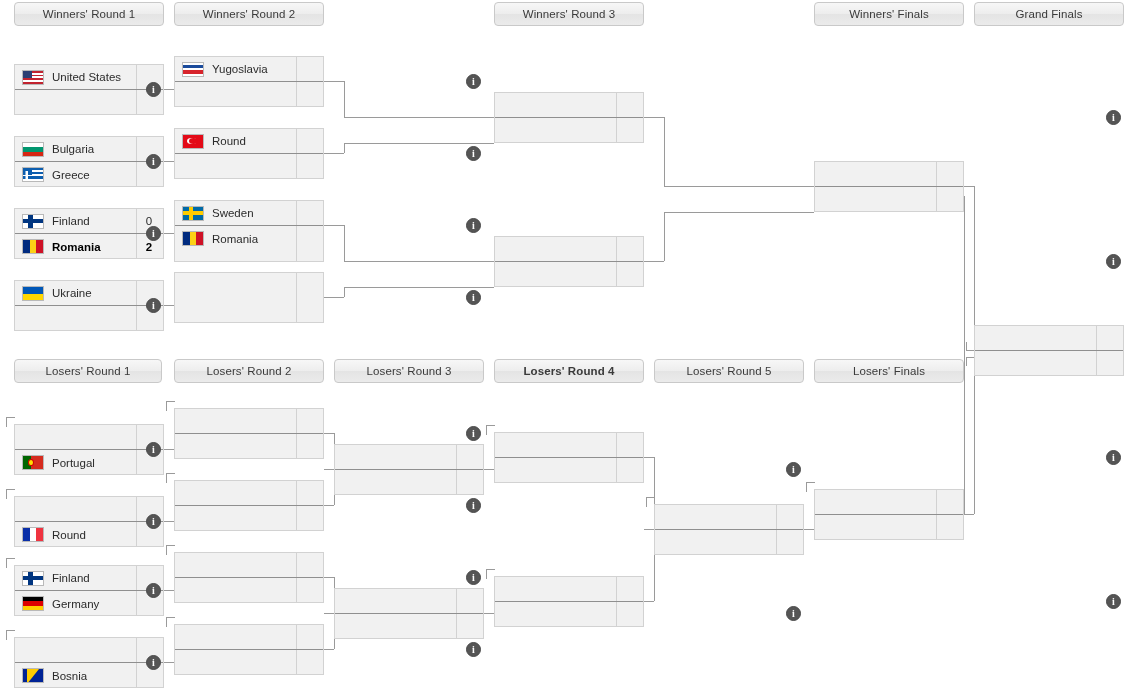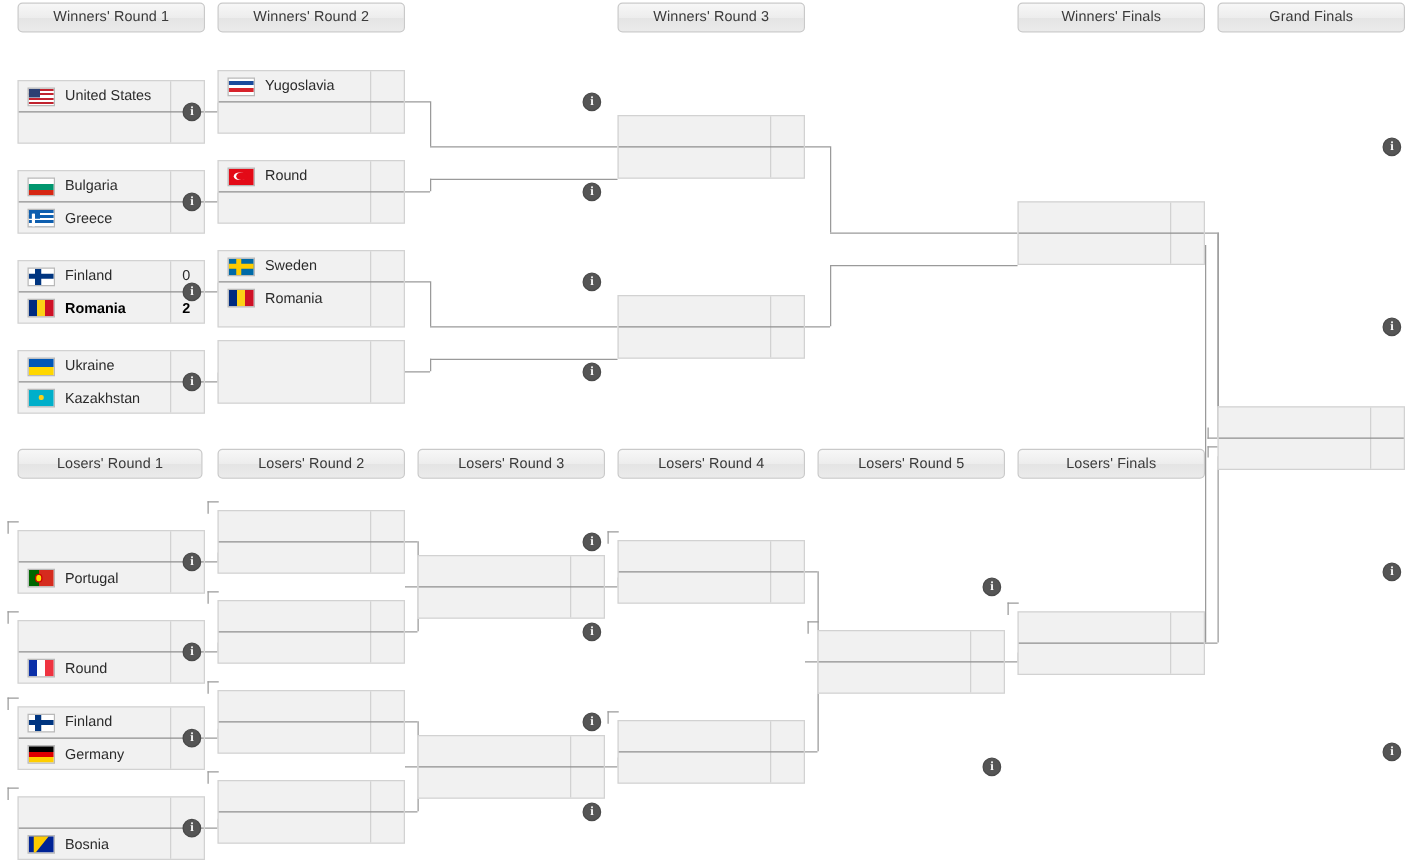--- a/index.html
+++ b/index.html
@@ -107,21 +107,21 @@
 
   <div class="round-header" style="left:14px;top:2px;width:150px;">Winners' Round 1</div>
   <div class="round-header" style="left:174px;top:2px;width:150px;">Winners' Round 2</div>
   <div class="round-header" style="left:494px;top:2px;width:150px;">Winners' Round 3</div>
   <div class="round-header" style="left:974px;top:2px;width:150px;">Grand Finals</div>
   <div class="round-header" style="left:814px;top:2px;width:150px;">Winners' Finals</div>
 
   <div class="round-header" style="left:14px;top:359px;width:148px;">Losers' Round 1</div>
   <div class="round-header" style="left:174px;top:359px;width:150px;">Losers' Round 2</div>
   <div class="round-header" style="left:334px;top:359px;width:150px;">Losers' Round 3</div>
-  <div class="round-header" style="left:494px;top:359px;width:150px;">Losers' Round 4</div>
+  <div class="round-header" style="left:494px;top:359px;width:150px;font-weight:bold;">Losers' Round 4</div>
   <div class="round-header" style="left:654px;top:359px;width:150px;">Losers' Round 5</div>
   <div class="round-header" style="left:814px;top:359px;width:150px;">Losers' Finals</div>
 
   <div id="lines">
       <div class="ln h" style="left: 164px; top: 89px; width: 10px;"></div>
       <div class="ln v" style="left: 174px; top: 82px; height: 8px;"></div>
       <div class="ln h" style="left: 164px; top: 161px; width: 10px;"></div>
       <div class="ln v" style="left: 174px; top: 154px; height: 8px;"></div>
       <div class="ln h" style="left: 164px; top: 233px; width: 10px;"></div>
       <div class="ln v" style="left: 174px; top: 226px; height: 8px;"></div>
@@ -254,27 +254,20 @@
 
   <div class="match" id="wr1_m4" style="left:14px;top:280px;width:150px;height:51px;">
     <div class="divider" style="left:121px;"></div>
     <div class="slot top">
       <span class="flagwrap">
           <span class="f f-ua"></span>
         </span>
       <span class="team">Ukraine</span>
       <span class="score"></span>
     </div>
-    <div class="slot bottom">
-      <span class="flagwrap">
-          <span class="f f-kz"></span>
-        </span>
-      <span class="team">Kazakhstan</span>
-      <span class="score"></span>
-    </div>
     <div class="info-badge" style="left:131px;top:17px;">i</div>
   </div>
 
   <div class="match" id="wr2_m1" style="left:174px;top:56px;width:150px;height:51px;">
     <div class="divider" style="left:121px;"></div>
     <div class="slot top">
       <span class="flagwrap">
           <span class="f f-yu"></span>
         </span>
       <span class="team">Yugoslavia</span>

